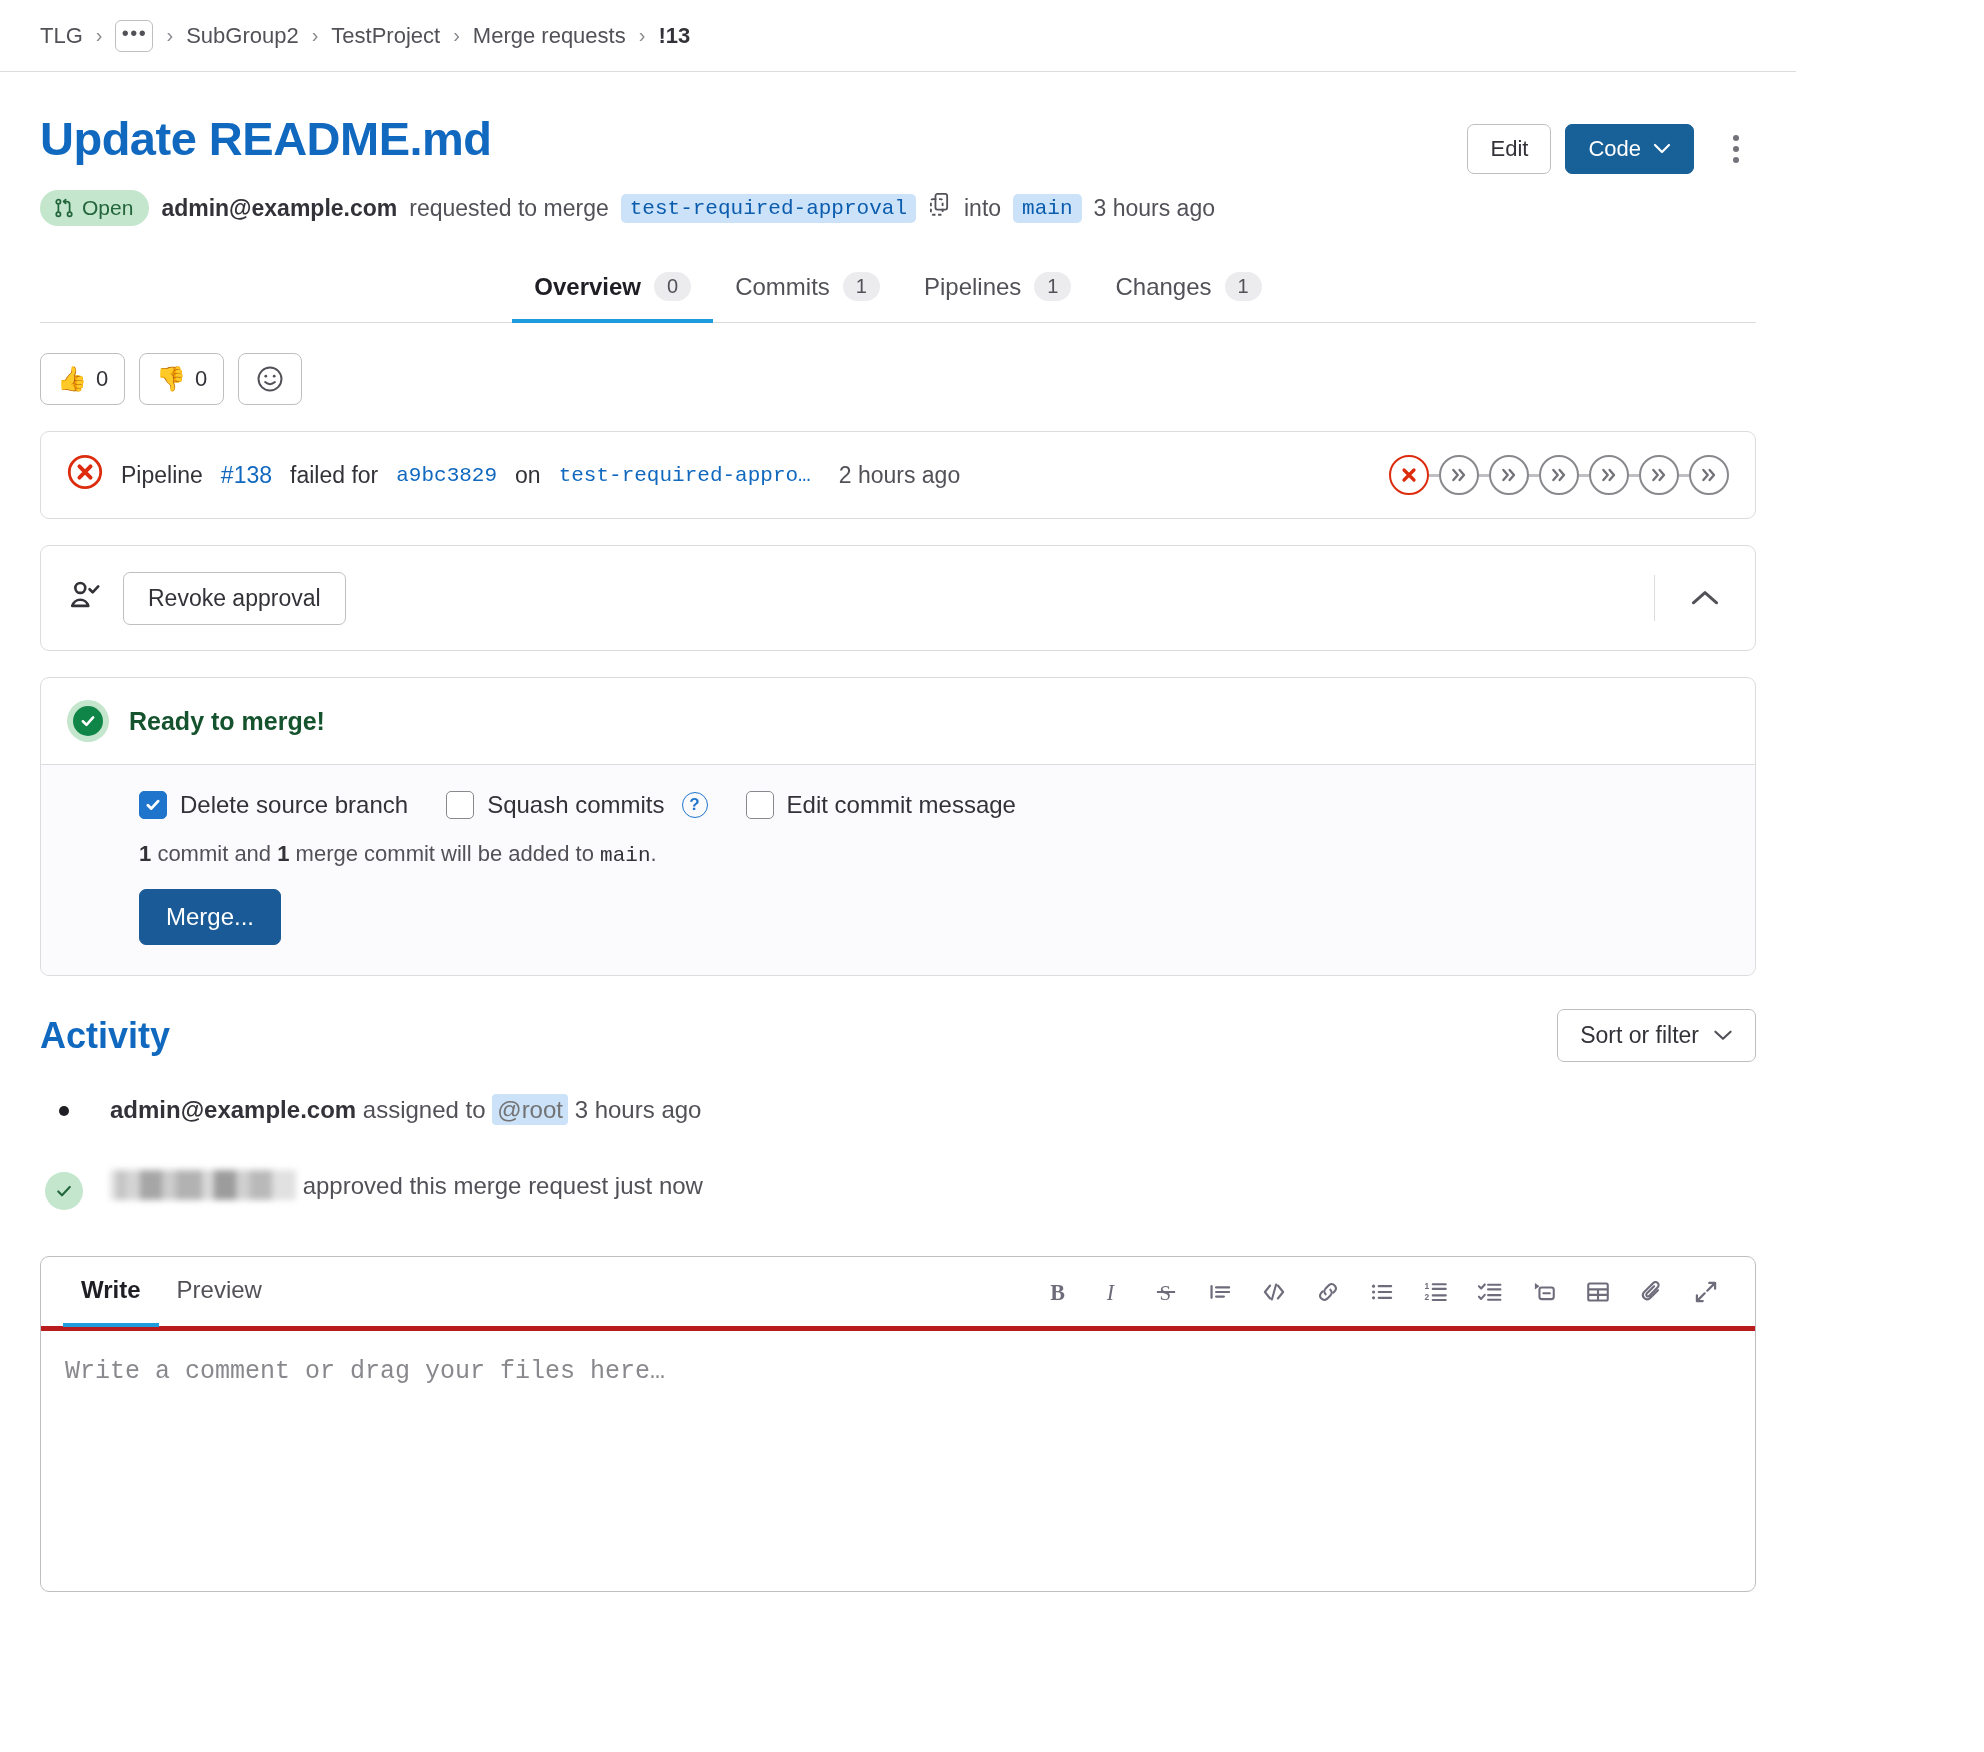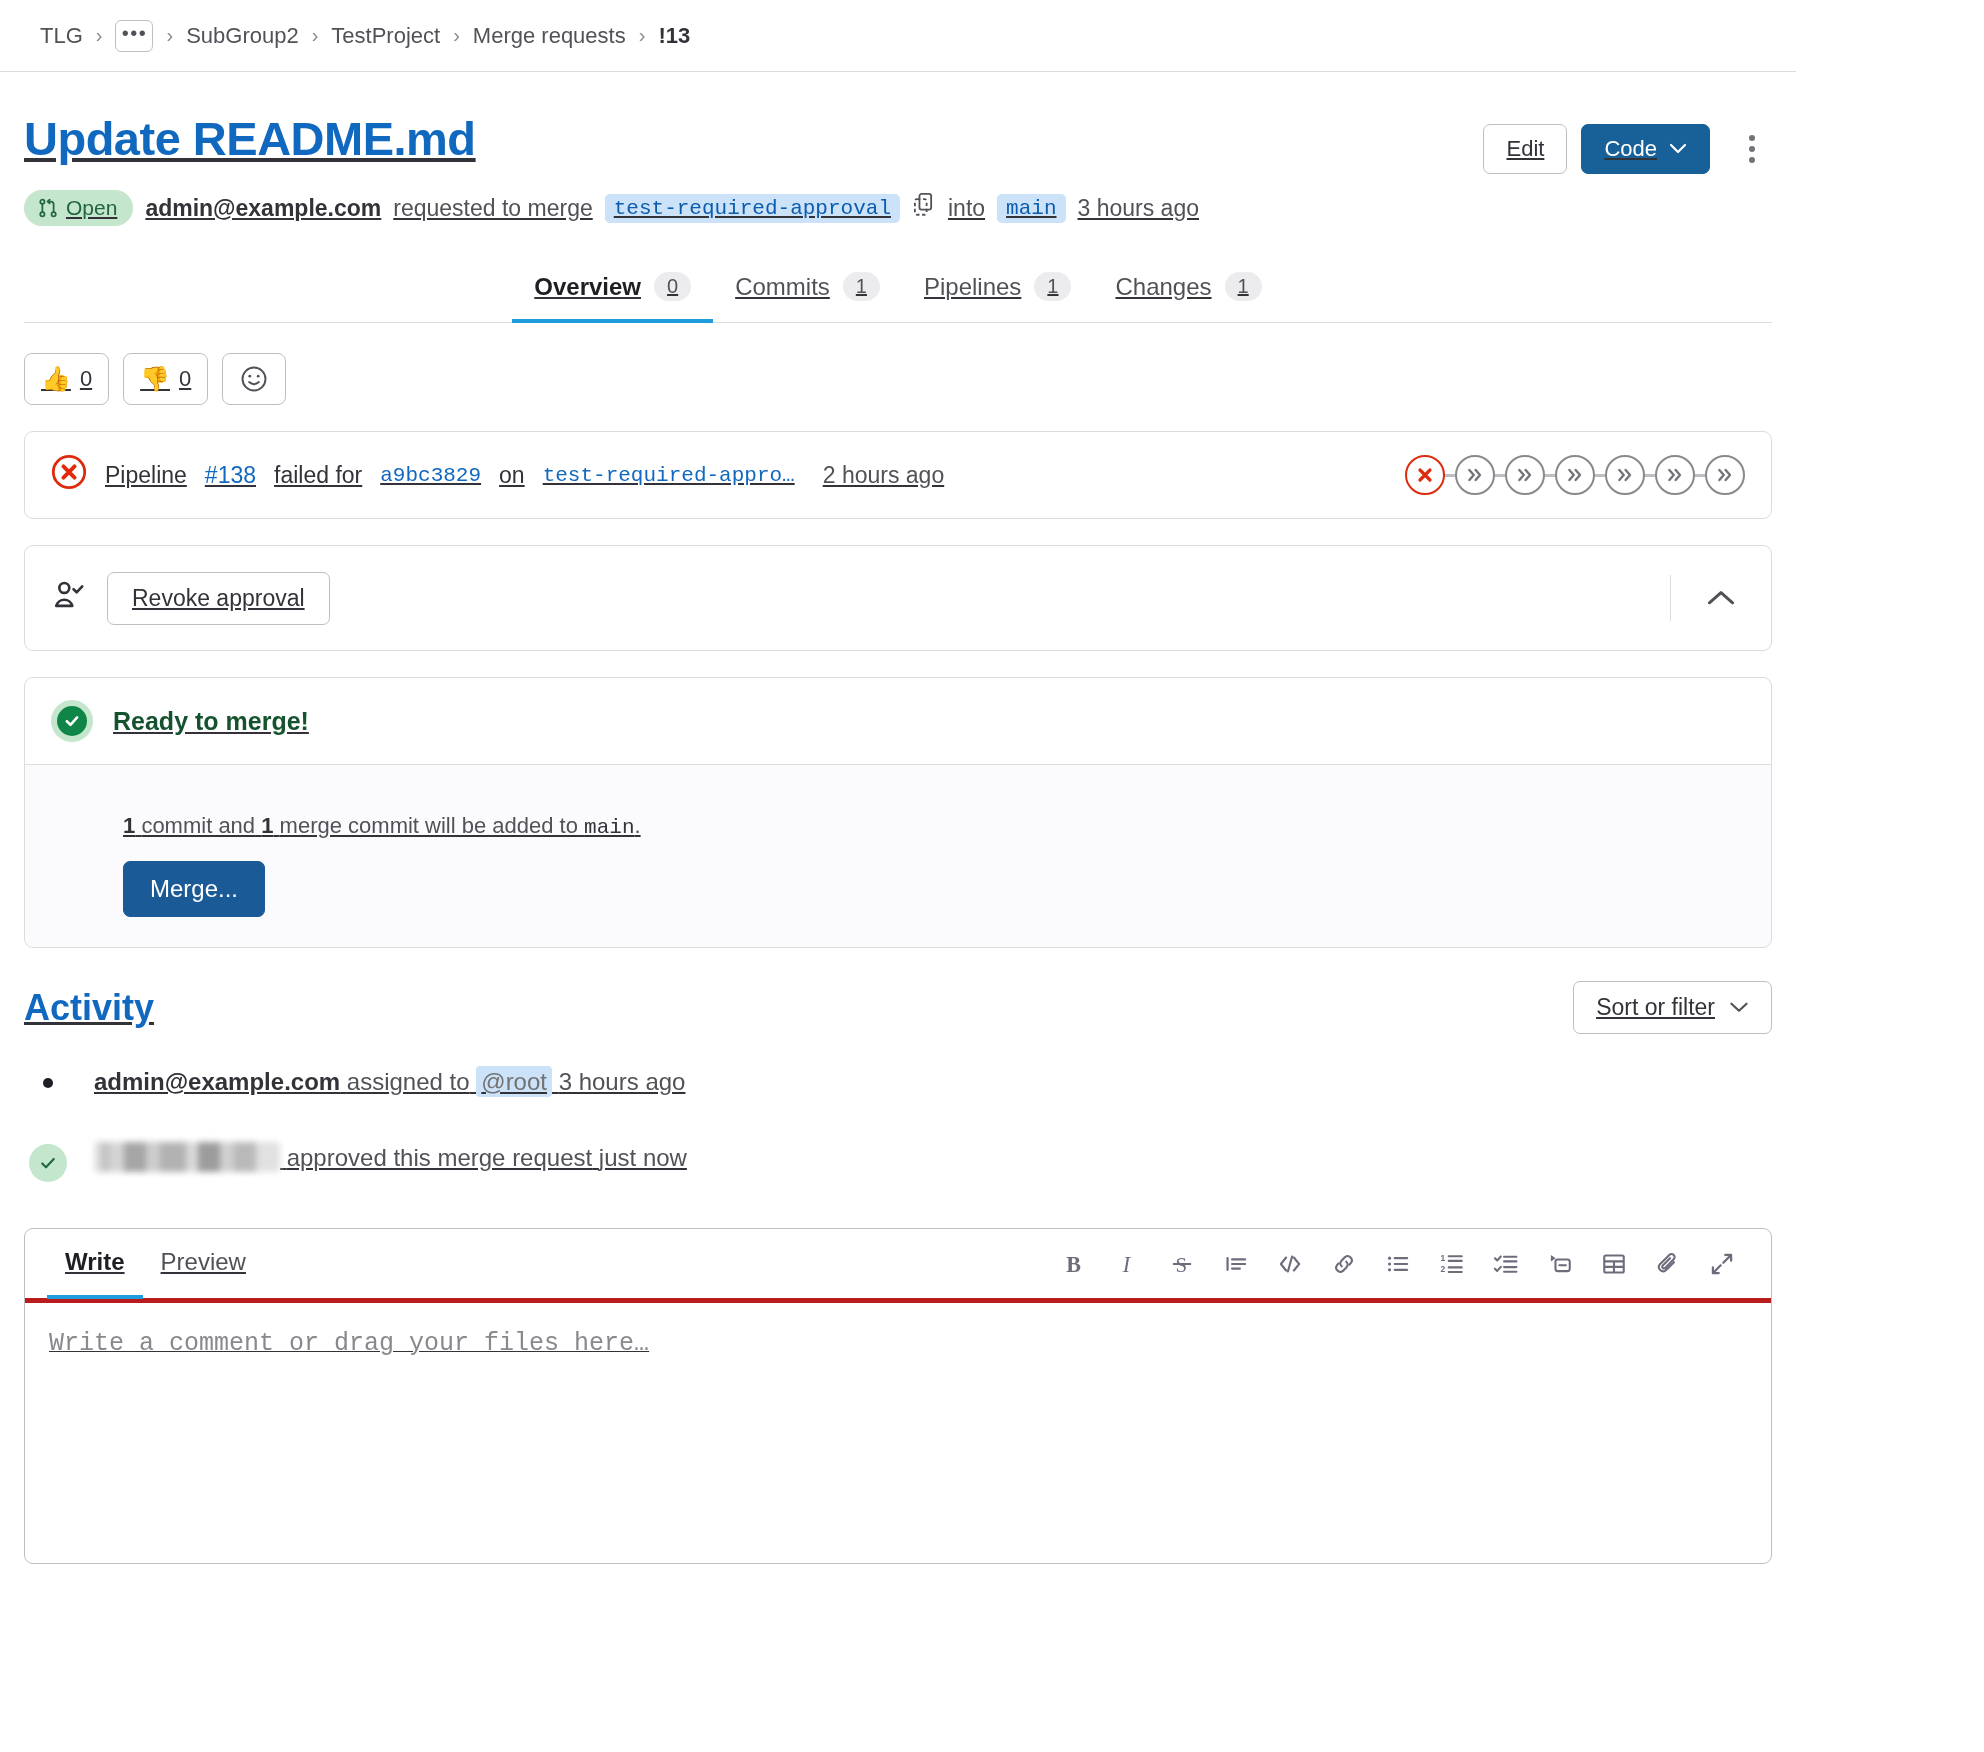--- a/index.html
+++ b/index.html
@@ -43,21 +43,21 @@
     border: 1px solid #bfbfc3;
     border-radius: 6px;
     font-size: 20px;
     color: #535158;
     letter-spacing: 1.5px;
     line-height: 0.6;
     padding-bottom: 6px;
   }
 
   
-  .content { padding: 0 24px; text-decoration: underline; }
+  .content { padding: 0 40px; }
   .title-row {
     display: flex;
     align-items: flex-start;
     justify-content: space-between;
     padding-top: 40px;
   }
   .mr-title {
     font-size: 47px;
     line-height: 1.15;
     font-weight: bold;
@@ -569,20 +569,39 @@
         <span class="circle-check">
           <span class="inner">
             <svg width="18" height="18" viewBox="0 0 14 14">
                 <path d="M3 7.2 L5.8 10 L11 4.2" stroke="#fff" stroke-width="2" fill="none" stroke-linecap="round" stroke-linejoin="round"></path>
               </svg>
           </span>
         </span>
         <span class="merge-head-title">Ready to merge!</span>
       </div>
       <div class="merge-body">
+        <div class="checkbox-row">
+          <span class="cb-group">
+            <span class="cb checked">
+              <svg width="18" height="18" viewBox="0 0 14 14">
+                  <path d="M3 7.2 L5.6 9.8 L11 4" stroke="#fff" stroke-width="2.2" fill="none" stroke-linecap="round" stroke-linejoin="round"></path>
+                </svg>
+            </span>
+            <span class="cb-label">Delete source branch</span>
+          </span>
+          <span class="cb-group">
+            <span class="cb"></span>
+            <span class="cb-label">Squash commits</span>
+            <span class="help-icon">?</span>
+          </span>
+          <span class="cb-group">
+            <span class="cb"></span>
+            <span class="cb-label">Edit commit message</span>
+          </span>
+        </div>
         <div class="commit-note">
           <b>1</b>
           <span>commit and</span>
           <b>1</b>
           <span>merge commit will be added to</span>
           <span class="mono" style="color:#333238;">main</span><span>.</span>
         </div>
         <button class="btn-merge">Merge...</button>
       </div>
     </div>

